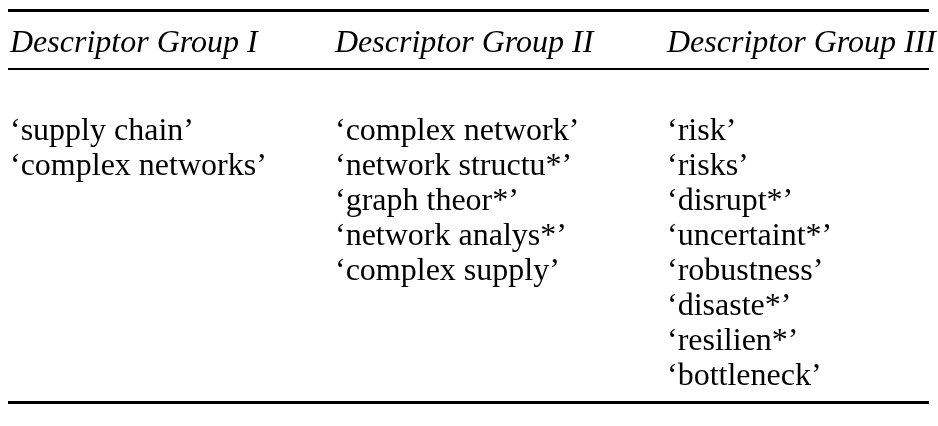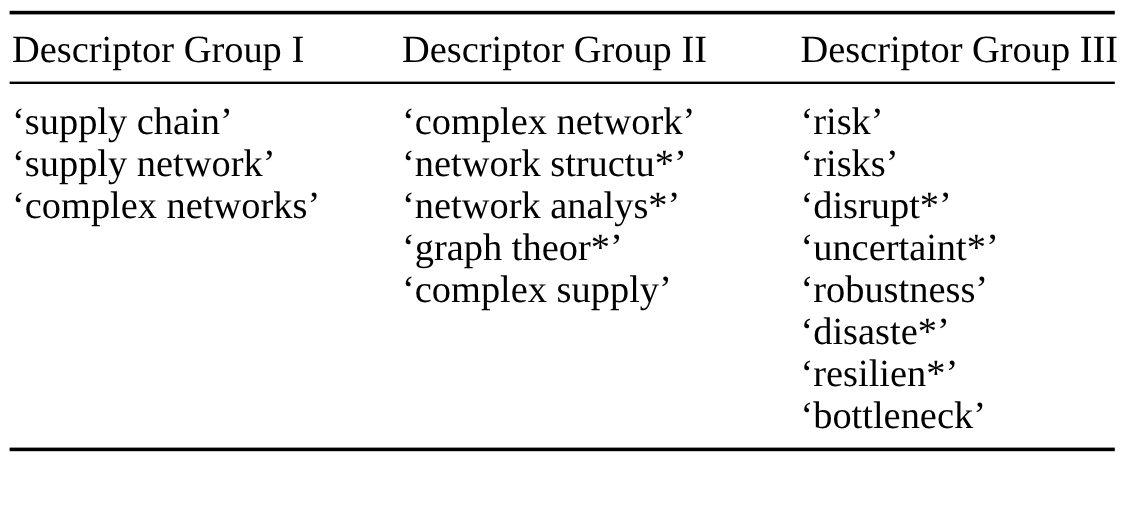--- a/index.html
+++ b/index.html
@@ -30,28 +30,30 @@
   .grid {
     display: grid;
     grid-template-columns: 325px 332px 1fr;
     padding-left: 10px;
     box-sizing: border-box;
     width: 938px;
   }
   .header-row {
     padding-top: 12px;
     padding-bottom: 9px;
+    font-style: italic;
   }
   .header-cell {
     font-size: 32px;
     line-height: 35px;
     white-space: nowrap;
   }
   .body-row {
     padding-top: 14px;
+    margin-top: 28px;
   }
   .term {
     font-size: 32px;
     line-height: 35px;
     white-space: nowrap;
   }
 </style>
 </head>
 <body>
 
@@ -64,29 +66,28 @@
     <div class="header-cell">Descriptor Group II</div>
     <div class="header-cell">Descriptor Group III</div>
   </div>
 
   <div class="rule rule-thin"></div>
 
   <div class="grid body-row">
 
     <div class="col">
       <div class="term">‘supply chain’</div>
-      <div class="term">‘supply network’</div>
       <div class="term">‘complex networks’</div>
     </div>
 
     <div class="col">
       <div class="term">‘complex network’</div>
       <div class="term">‘network structu*’</div>
+      <div class="term">‘graph theor*’</div>
       <div class="term">‘network analys*’</div>
-      <div class="term">‘graph theor*’</div>
       <div class="term">‘complex supply’</div>
     </div>
 
     <div class="col">
       <div class="term">‘risk’</div>
       <div class="term">‘risks’</div>
       <div class="term">‘disrupt*’</div>
       <div class="term">‘uncertaint*’</div>
       <div class="term">‘robustness’</div>
       <div class="term">‘disaste*’</div>

